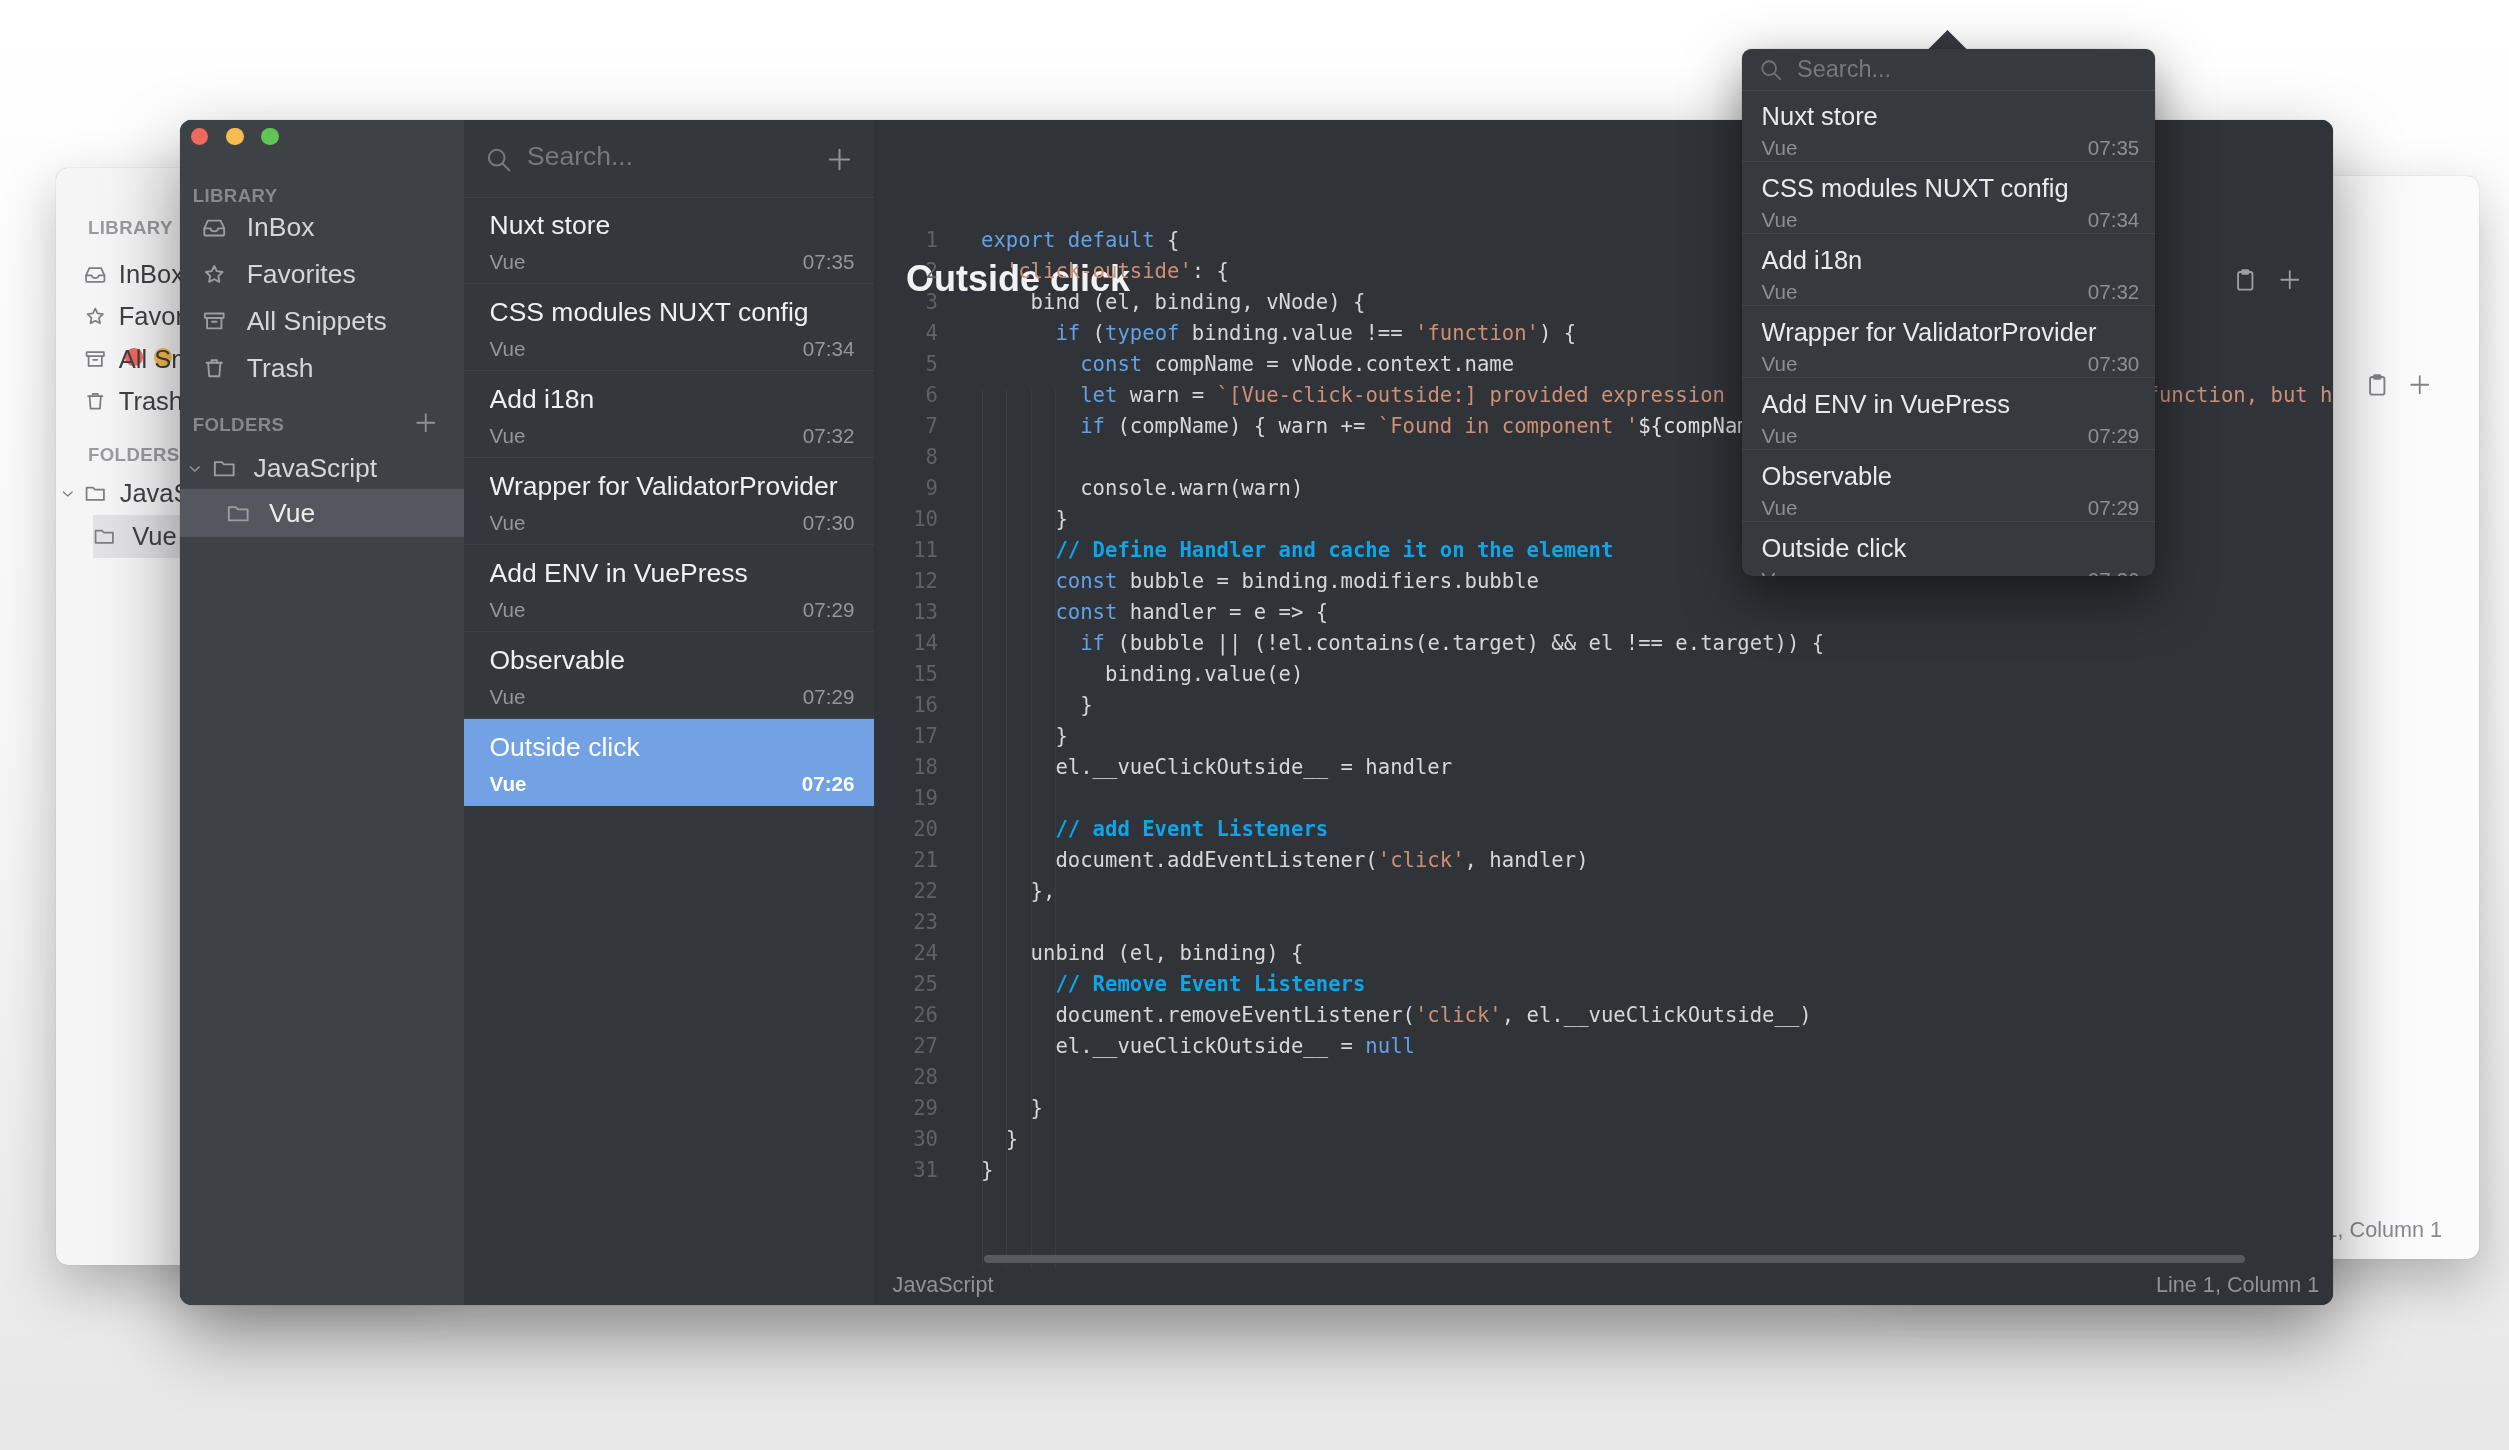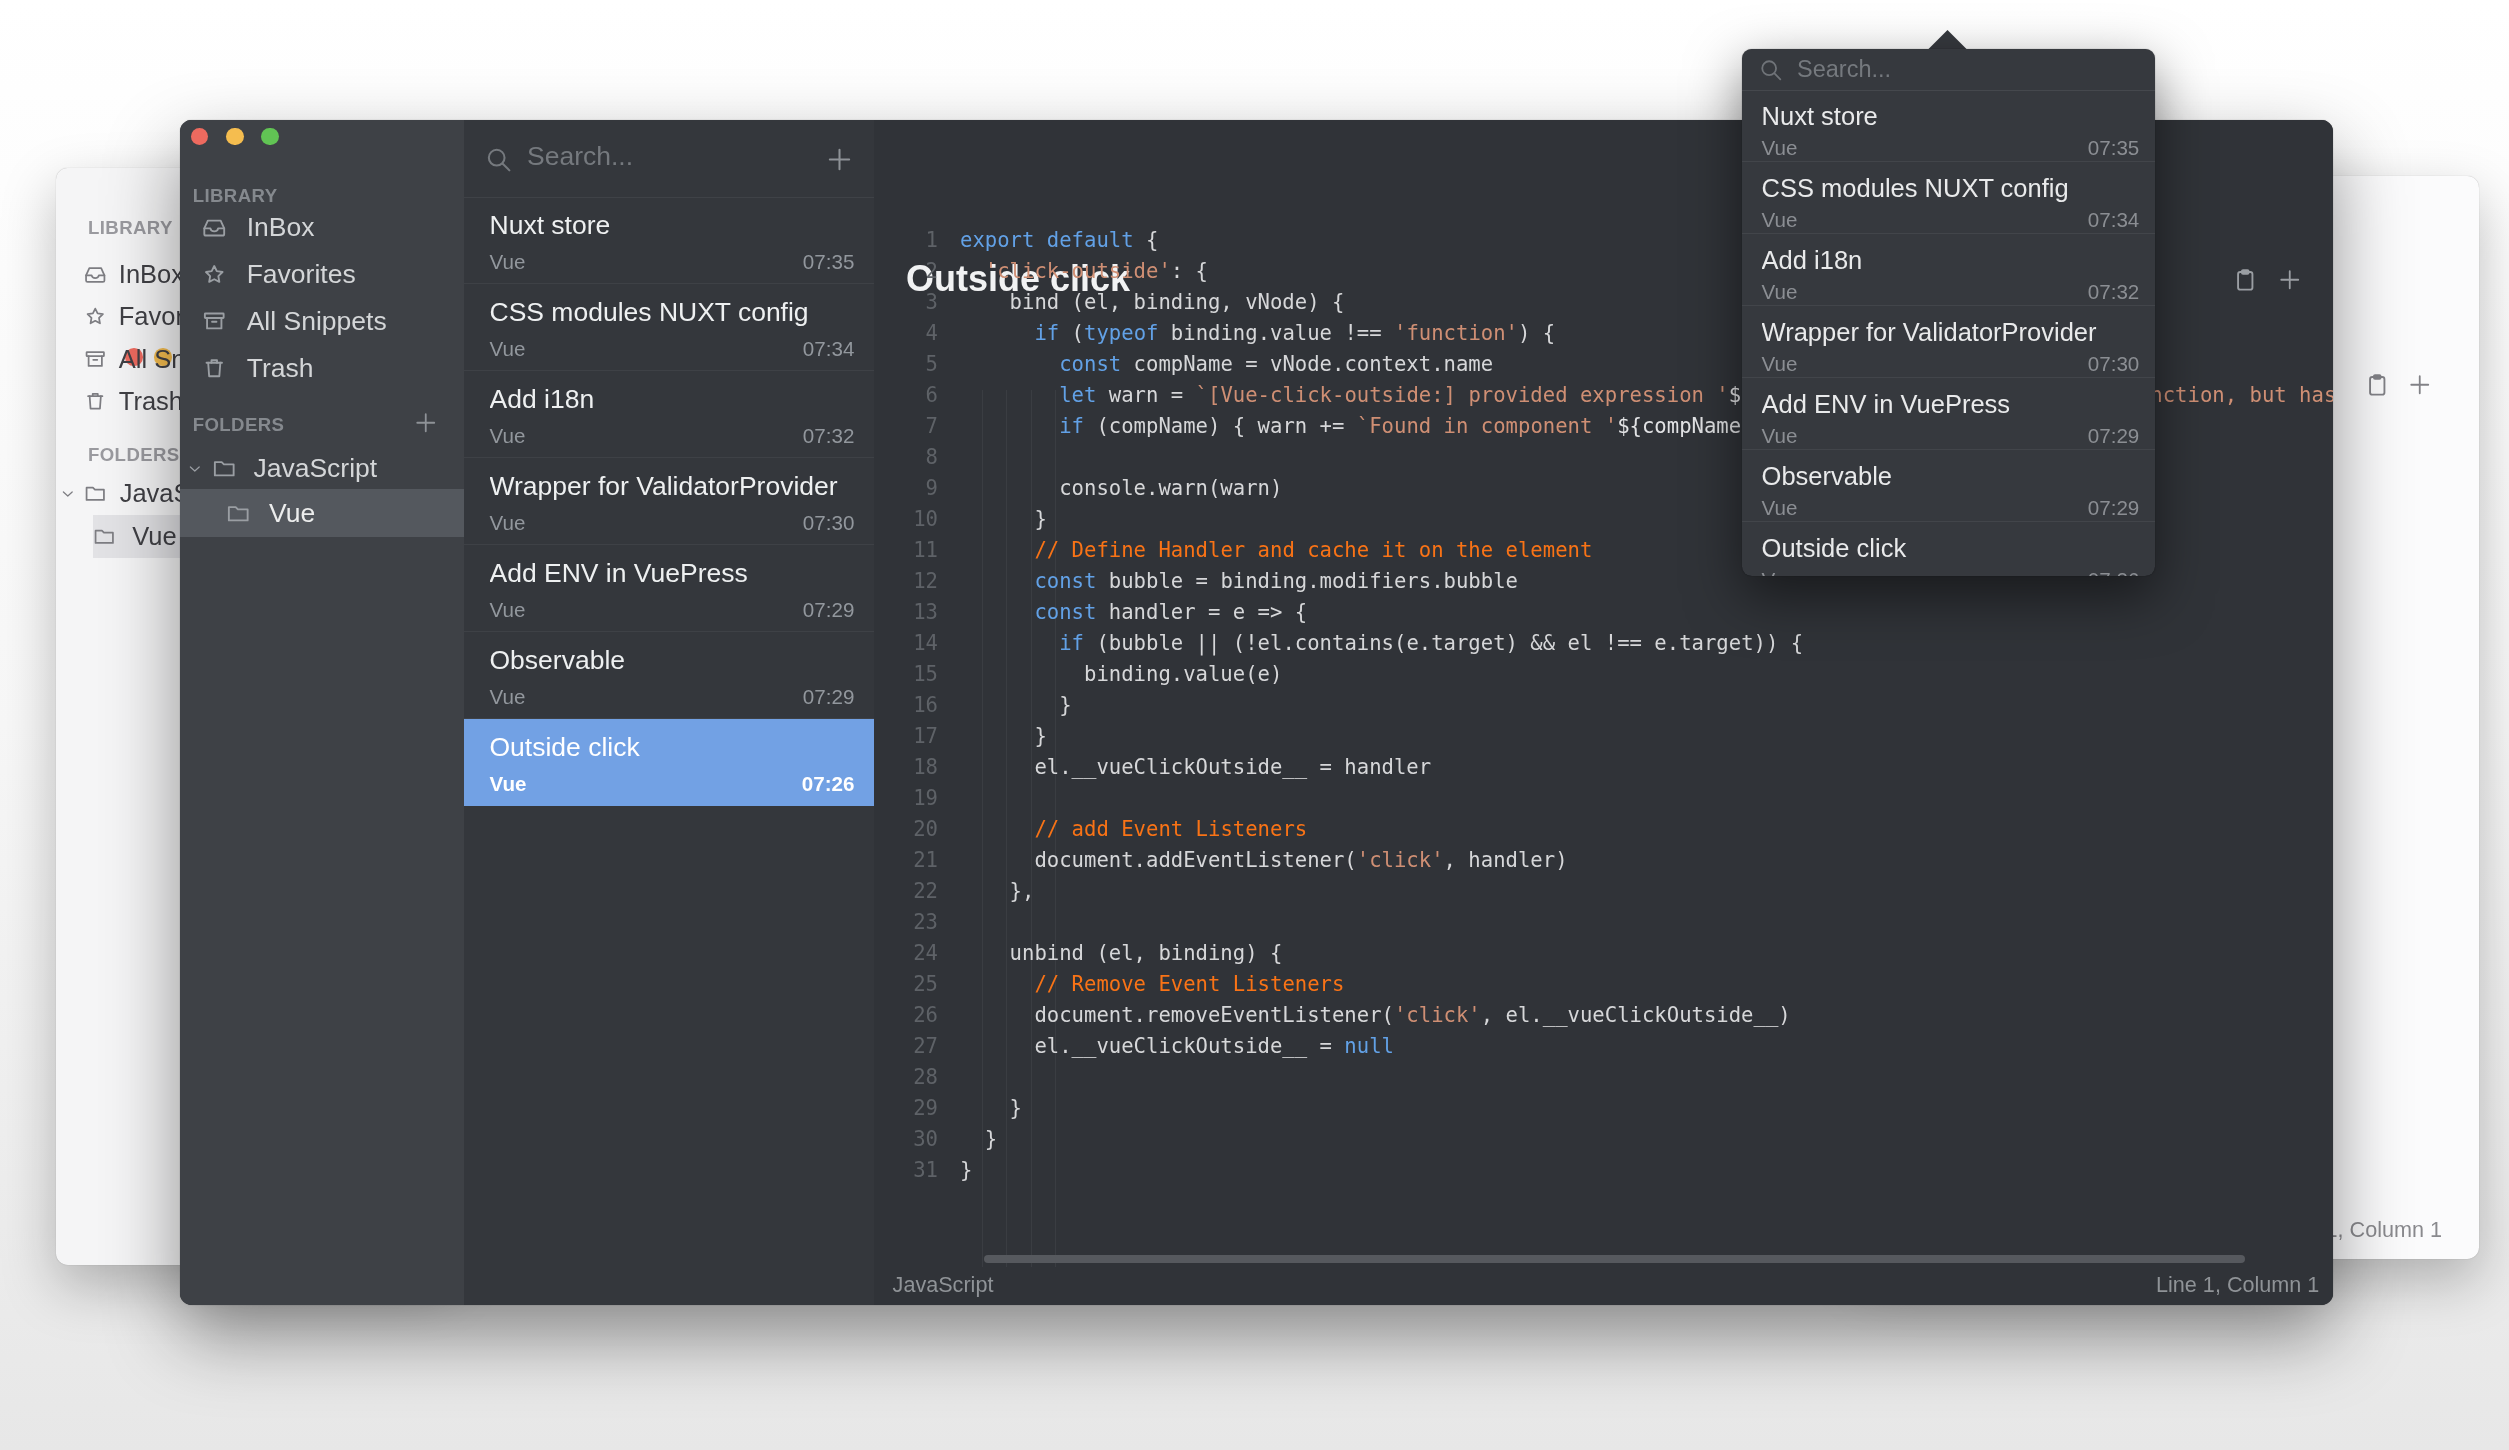--- a/index.html
+++ b/index.html
@@ -52,22 +52,22 @@
 
   
   #editor{position:absolute;left:695px;top:0;width:1458px;height:100%;background:#303338;overflow:hidden;}
   #editor-title{position:absolute;left:31px;top:138px;font-size:36px;font-weight:bold;color:#f1f2f3;}
   #editor-tools{position:absolute;right:31px;top:147px;display:flex;gap:17.6px;color:#9a9ea3;}
   .guide{position:absolute;width:1px;top:270px;height:877px;background:rgba(255,255,255,0.05);}
   #code-block{position:absolute;left:0;top:105px;font-family:"DejaVu Sans Mono",monospace;
               font-size:20.6px;line-height:31px;white-space:pre;}
   .code-line{display:flex;}
   .ln{display:inline-block;width:63px;text-align:right;color:#5e6267;flex:none;}
-  .code{margin-left:22px;color:#d6d7d9;}
-  .tk-k{color:#62a1e6;} .tk-s{color:#cf8f74;} .tk-c{color:#f97316;} .tk-p{color:#d6d7d9;} .tk-i{color:#e2e3e5;}
+  .code{margin-left:43px;color:#d6d7d9;}
+  .tk-k{color:#62a1e6;} .tk-s{color:#cf8f74;} .tk-c{color:#0ea5e9;font-weight:bold;} .tk-p{color:#d6d7d9;} .tk-i{color:#e2e3e5;}
   #hscrollbar{position:absolute;left:109px;top:1135px;width:1261px;height:7.8px;border-radius:3.9px;background:#56595e;}
   #statusbar{position:absolute;left:0;bottom:0;width:100%;height:39px;}
   #status-lang{position:absolute;left:17.6px;top:5.9px;font-size:21.6px;color:#8f9397;}
   #status-cursor{position:absolute;right:13.7px;top:5.9px;font-size:21.6px;color:#8f9397;}
 
   
   #popover-caret{position:absolute;left:1933px;top:36px;width:29px;height:29px;background:#36393e;transform:rotate(45deg);}
   #popover{position:absolute;left:1742px;top:49px;width:413px;height:527px;background:#36393e;border-radius:9.8px;
            overflow:hidden;box-shadow:0 19.6px 54px rgba(0,0,0,0.5), 0 0 1px rgba(0,0,0,0.6);}
   #po-search{position:absolute;left:0;top:0;width:100%;height:41px;border-bottom:1px solid #45484d;color:#6f7378;}

